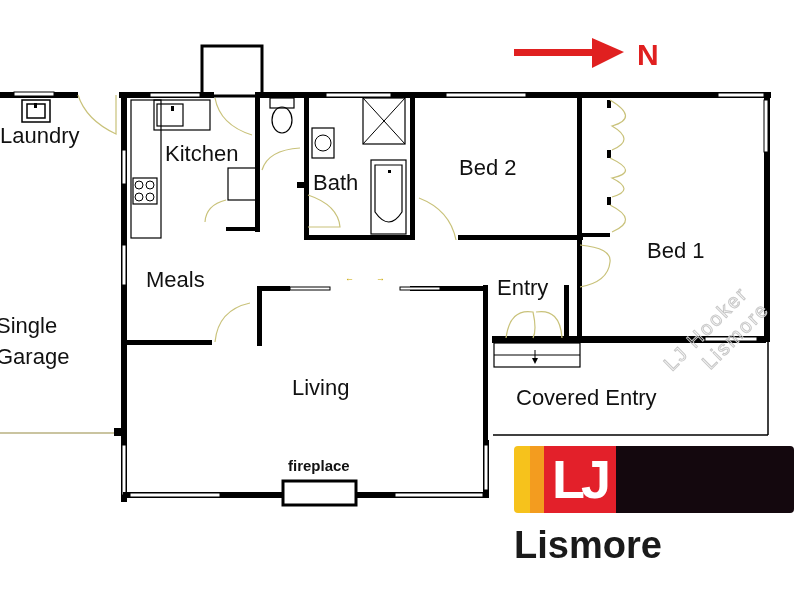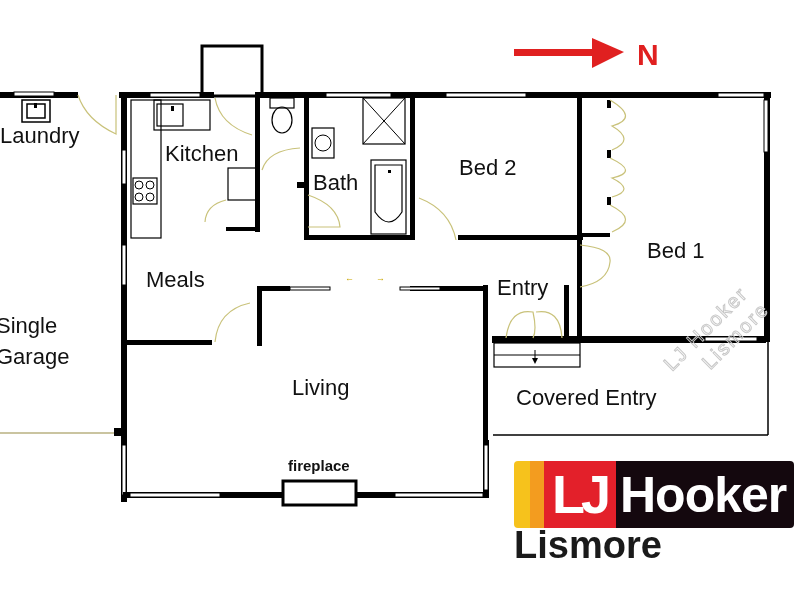--- a/index.html
+++ b/index.html
@@ -5,21 +5,21 @@
   html, body { margin: 0; padding: 0; background: #ffffff; }
   body { width: 800px; height: 600px; position: relative; overflow: hidden; font-family: "Liberation Sans", sans-serif; }
   svg { position: absolute; left: 0; top: 0; }
   .room-label { font-family: "Liberation Sans", sans-serif; font-size: 22px; fill: #111; }
   .small-label { font-family: "Liberation Sans", sans-serif; font-size: 15px; font-weight: bold; fill: #111; }
   .wall { fill: #000; }
   .thin { stroke: #000; stroke-width: 1.5; fill: none; }
   .door { stroke: #c9c27a; stroke-width: 1.2; fill: none; }
   .window { fill: #fff; stroke: #000; stroke-width: 1; }
   .wm { font-family: "Liberation Sans", sans-serif; font-size: 20px; fill: none; stroke: #c8c8c8; stroke-width: 1; letter-spacing: 2px; }
-  .logo { position: absolute; left: 514px; top: 461px; width: 280px; height: 67px; }
+  .logo { position: absolute; left: 514px; top: 446px; width: 280px; height: 67px; }
   .logo-bar { position: absolute; top: 0; height: 67px; }
   .logo-y1 { left: 0; width: 16px; background: #f6c21c; border-radius: 4px 0 0 4px; }
   .logo-y2 { left: 16px; width: 14px; background: #f39c1f; }
   .logo-red { left: 30px; width: 72px; background: #e3202a; }
   .logo-black { left: 102px; width: 178px; background: #14080e; border-radius: 0 4px 4px 0; }
   .logo-lj { position: absolute; left: 38px; top: 2px; font-family: "Liberation Sans", sans-serif; font-weight: bold; font-size: 54px; color: #fff; letter-spacing: -4px; }
   .logo-hooker { position: absolute; left: 106px; top: 5px; font-family: "Liberation Sans", sans-serif; font-weight: bold; font-size: 50px; color: #fff; letter-spacing: -1px; }
   .lismore { position: absolute; left: 514px; top: 524px; font-family: "Liberation Sans", sans-serif; font-weight: bold; font-size: 38px; color: #1a1a1a; letter-spacing: 0px; }
   .north-label { position: absolute; left: 637px; top: 38px; font-family: "Liberation Sans", sans-serif; font-weight: bold; font-size: 30px; color: #e02020; }
 </style>
@@ -169,15 +169,14 @@
 </svg>
 
 <div class="north-label">N</div>
 
 <div class="logo">
   <div class="logo-bar logo-y1"></div>
   <div class="logo-bar logo-y2"></div>
   <div class="logo-bar logo-red"></div>
   <div class="logo-bar logo-black"></div>
   <div class="logo-lj">LJ</div>
-  <div class="logo-hooker">Hooker</div>
 </div>
 <div class="lismore">Lismore</div>
 
 </body></html>

